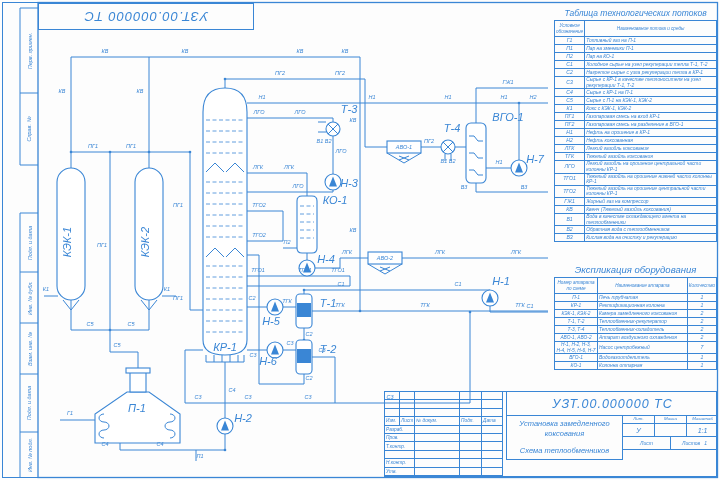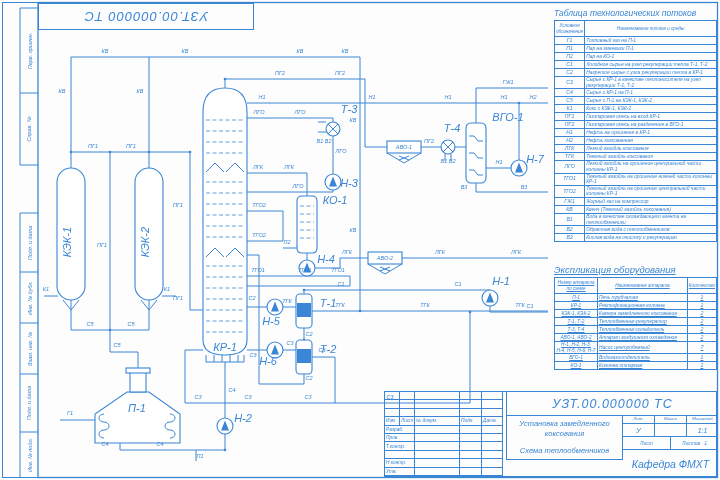--- a/index.html
+++ b/index.html
@@ -12,21 +12,21 @@
 .pl{stroke:var(--b);stroke-width:1;fill:none;}
 .pl2{stroke:var(--b);stroke-width:1.3;fill:none;}
 .dash{stroke:var(--b);stroke-width:0.8;fill:none;stroke-dasharray:4 2.5;}
 .eq{stroke:var(--b);stroke-width:1.1;fill:#fff;}
 .solid{fill:var(--b);stroke:none;}
 text{font-style:italic;fill:var(--b);}
 .stlbl{font-size:5.5px;text-anchor:middle;}
 .eqlbl{font-size:11px;text-anchor:middle;}
 
 .tblwrap{position:absolute;left:554px;width:163px;}
-.tblwrap .ttl{font-size:8.5px;font-style:italic;text-align:left;margin:0 0 2px 0;font-weight:normal;white-space:nowrap;}
+.tblwrap .ttl{font-size:8.5px;font-style:italic;text-align:center;margin:0 0 2px 0;font-weight:normal;white-space:nowrap;}
 .gtable{border-collapse:collapse;width:100%;border:1.2px solid var(--b);}
 .gtable td,.gtable th{border:0.6px solid var(--b);font-size:4.9px;font-style:italic;font-weight:normal;
   padding:0 1px;line-height:1.15;vertical-align:middle;color:var(--b);}
 .gtable th{font-size:4.6px;text-align:center;height:15px;}
 .gtable td{height:7px;}
 .gtable td.code{width:26px;text-align:center;font-size:5.2px;}
 .gtable td.qty{width:20px;text-align:center;font-size:5.2px;}
 .gtable td.tag{width:40px;text-align:center;font-size:4.8px;}
 
 .stamp{position:absolute;left:38px;top:3px;width:214px;height:25px;border:1.1px solid var(--b);
@@ -392,21 +392,21 @@
           <td>Обратная вода с теплообменников</td>
         </tr>
         <tr>
           <td class="code">В3</td>
           <td>Кислая вода на очистку и рекуперацию</td>
         </tr>
       </tbody>
   </table>
 </div>
 
-<div class="tblwrap" style="top:264px;text-decoration:underline;">
+<div class="tblwrap" style="top:264px;">
   <div class="ttl" style="font-size:9.5px;">Экспликация оборудования</div>
   <table class="gtable">
     <thead>
       <tr>
         <th style="width:40px;">Номер аппарата по схеме</th>
         <th>Наименование аппарата</th>
         <th style="width:20px;">Количество</th>
       </tr>
     </thead>
     <tbody>
@@ -545,14 +545,13 @@
         <div class="v">1:1</div>
       </div>
   </div>
   <div class="abs shrow">
     <div class="sc">Лист</div>
     <div class="sc" style="border-right:none;">
       <span>Листов</span>
       <span>1</span>
     </div>
   </div>
-  <div class="abs dept">Кафедра ФМХТ</div>
 </div>
 
 </body></html>

